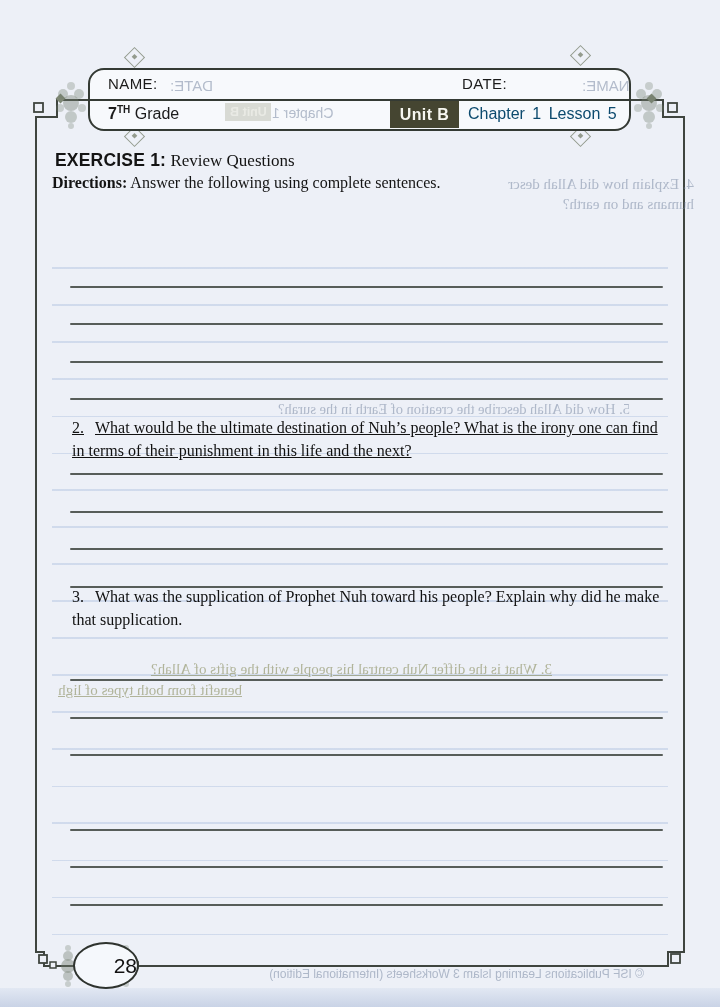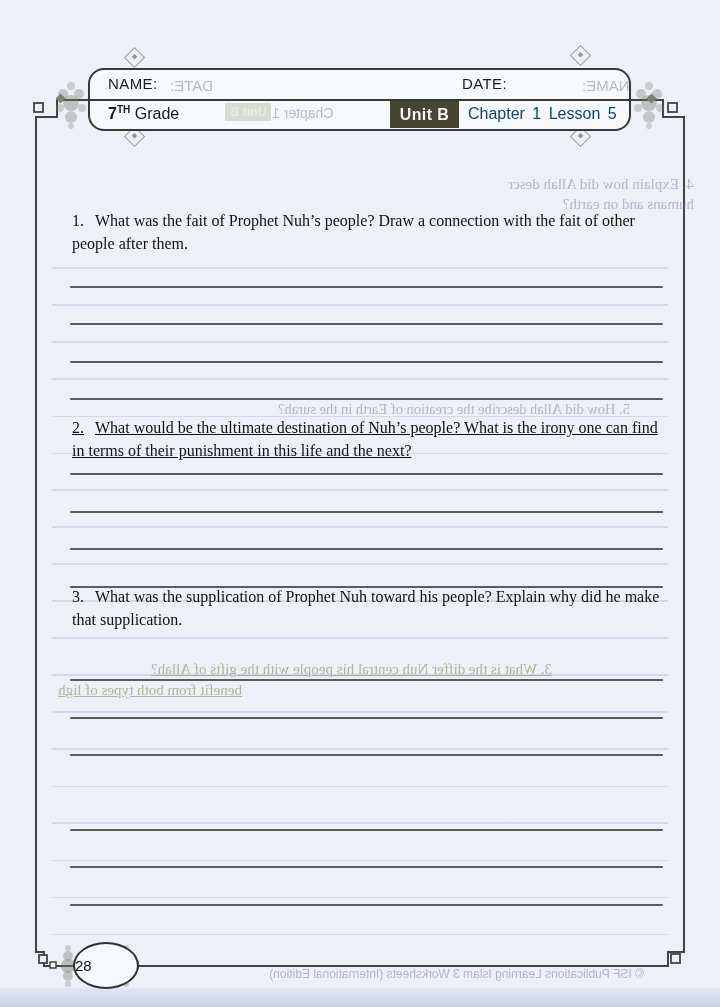--- a/index.html
+++ b/index.html
@@ -61,22 +61,22 @@
   .q .qnum{margin-right:11px;}
   .q1{top:210px;} .q2{top:417px;text-decoration:underline;} .q3{top:586px;} .q4{top:774px;}
   .ans-line{
     position:absolute;left:70px;width:593px;height:0;
     border-top:2px solid #575d59;border-radius:1px;
   }
   
   .pagenum{
     position:absolute;left:73px;top:942px;width:66px;height:47px;
     background:#f5f8fc;border:2.5px solid #2e332e;border-radius:50%;
-    display:flex;align-items:center;justify-content:flex-start;
-    font-family:"Liberation Sans", sans-serif;font-size:15px;color:#111;
+    display:flex;align-items:center;justify-content:flex-end;
+    font-family:"Liberation Sans", sans-serif;font-size:21px;color:#111;
     z-index:3;box-sizing:border-box;
   }
   
   .ghost{
     position:absolute;transform:scaleX(-1);white-space:nowrap;overflow:hidden;
     color:rgba(112,128,156,.5);pointer-events:none;z-index:3;
     filter:blur(.3px);
   }
   .ghost-sans{font-family:"Liberation Sans", sans-serif;}
   .ghost-olive{color:rgba(128,132,78,.55);text-decoration:underline;}
@@ -170,27 +170,30 @@
     </div>
   </div>
 
   <span class="ghost ghost-sans" style="left:170px;top:77px;font-size:15px;">DATE:</span>
   <span class="ghost ghost-sans" style="left:582px;top:77px;font-size:15px;">NAME:</span>
   <div class="ghost-badge">
       <span>Unit B</span>
     </div>
   <span class="ghost ghost-sans" style="left:272px;top:105px;font-size:14px;">Chapter 1</span>
 
+  <div class="ex-title">
+    <span class="bold-sans">EXERCISE 1:</span><span> Review Questions</span>
+  </div>
+  <div class="directions">
+    <b>Directions:</b><span> Answer the following using complete sentences.</span>
+  </div>
 
   <span class="ghost" style="left:498px;top:176px;width:196px;font-size:15px;">4. Explain how did Allah descr</span>
   <span class="ghost" style="left:544px;top:196px;width:150px;font-size:15px;">humans and on earth?</span>
 
-  <div class="q q1">
-    <span class="qnum">1.</span><span>What was the fait of Prophet Nuh’s people? Draw a connection with the fait of other people after them.</span>
-  </div>
   <div class="ans-line" style="top:286px;"></div>
   <div class="ans-line" style="top:323px;"></div>
   <div class="ans-line" style="top:361px;"></div>
   <div class="ans-line" style="top:398px;"></div>
 
   <span class="ghost" style="left:226px;top:401px;width:404px;font-size:14.5px;">5. How did Allah describe the creation of Earth in the surah?</span>
 
   <div class="q q2">
     <span class="qnum">2.</span><span>What would be the ultimate destination of Nuh’s people? What is the irony one can find in terms of their punishment in this life and the next?</span>
   </div>

